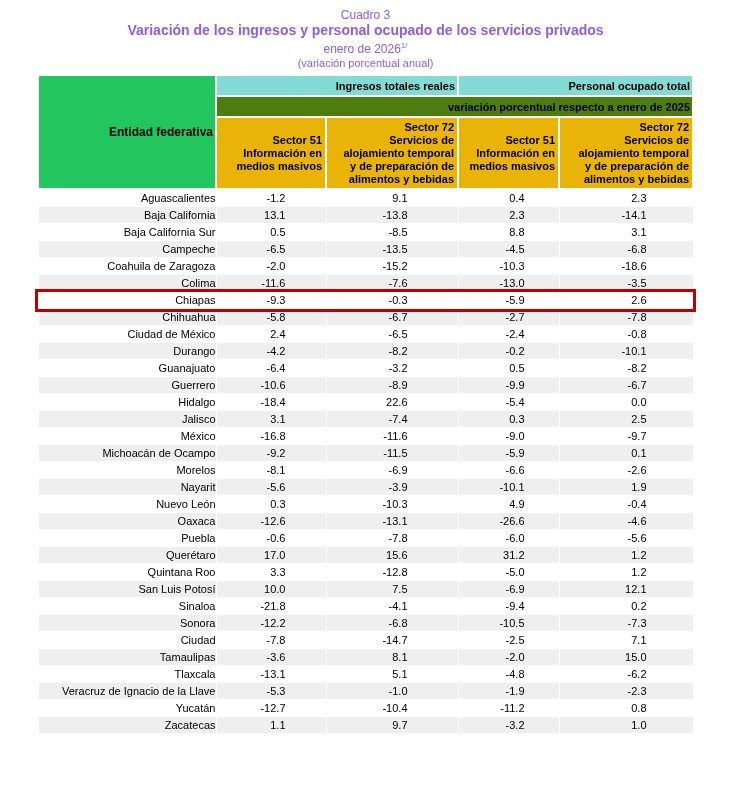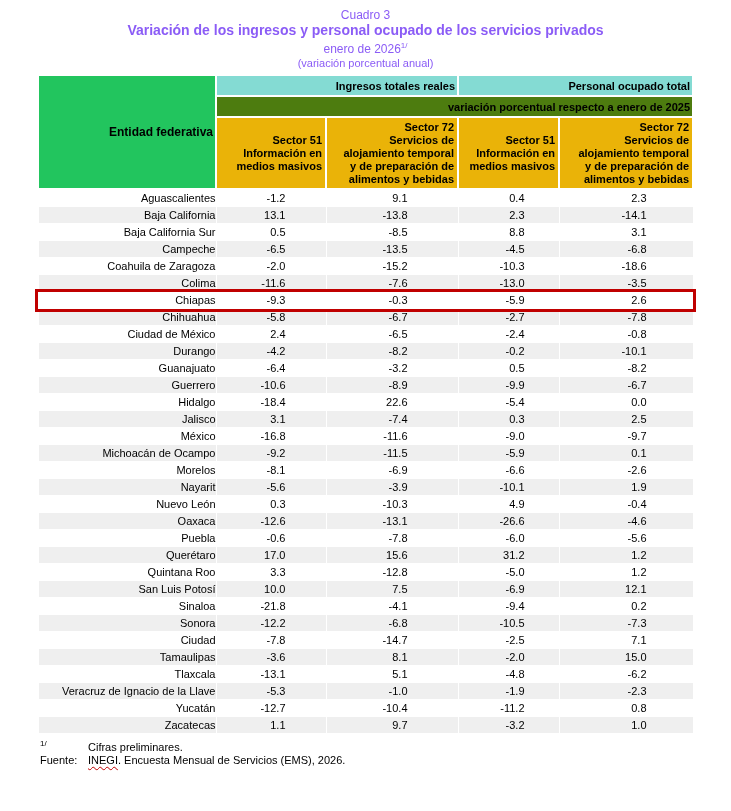--- a/index.html
+++ b/index.html
@@ -346,22 +346,14 @@
         <tr>
           <td class="name">Zacatecas</td>
           <td class="num c0">1.1</td>
           <td class="num c1">9.7</td>
           <td class="num c2">-3.2</td>
           <td class="num c3">1.0</td>
         </tr>
       </tbody>
   </table>
 
-  <div class="footer">
-    <div class="footnote">
-      <sup>1/</sup><span>Cifras preliminares.</span>
-    </div>
-    <div class="source">
-      <span class="source-label">Fuente:</span><span class="misspelled">INEGI</span><span>. Encuesta Mensual de Servicios (EMS), 2026.</span>
-    </div>
-  </div>
 
 </div>
 
 </body></html>

